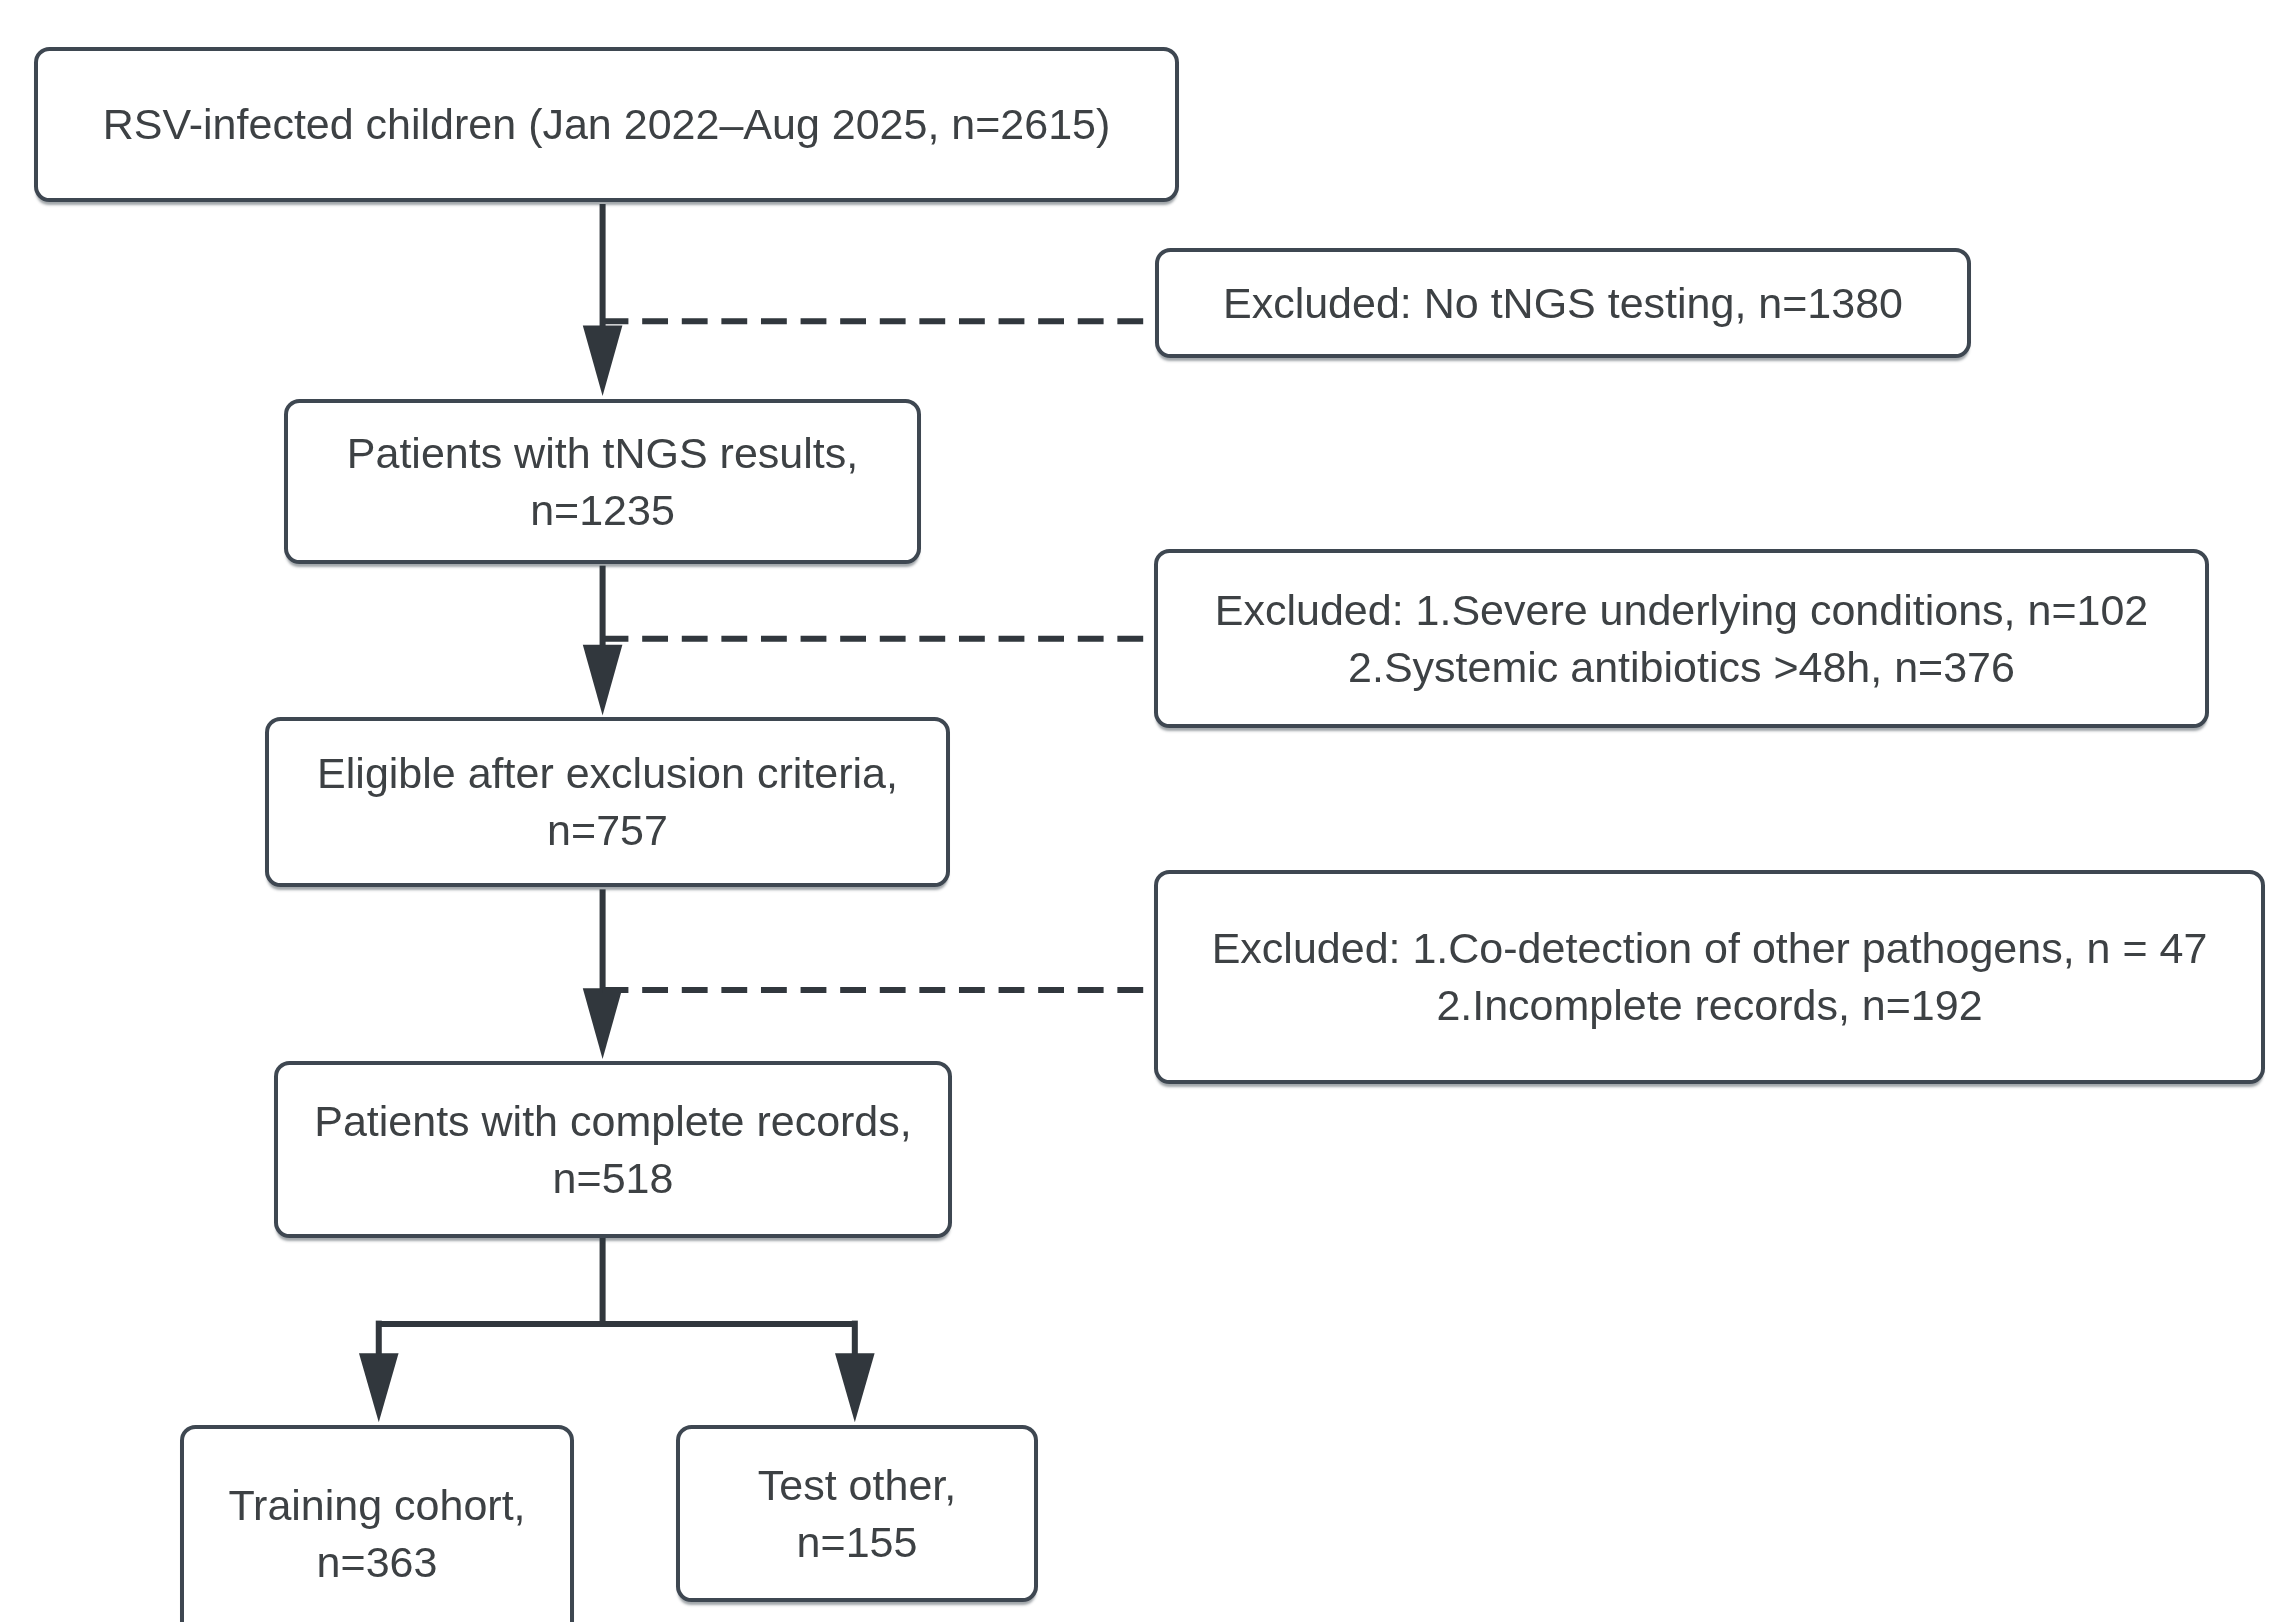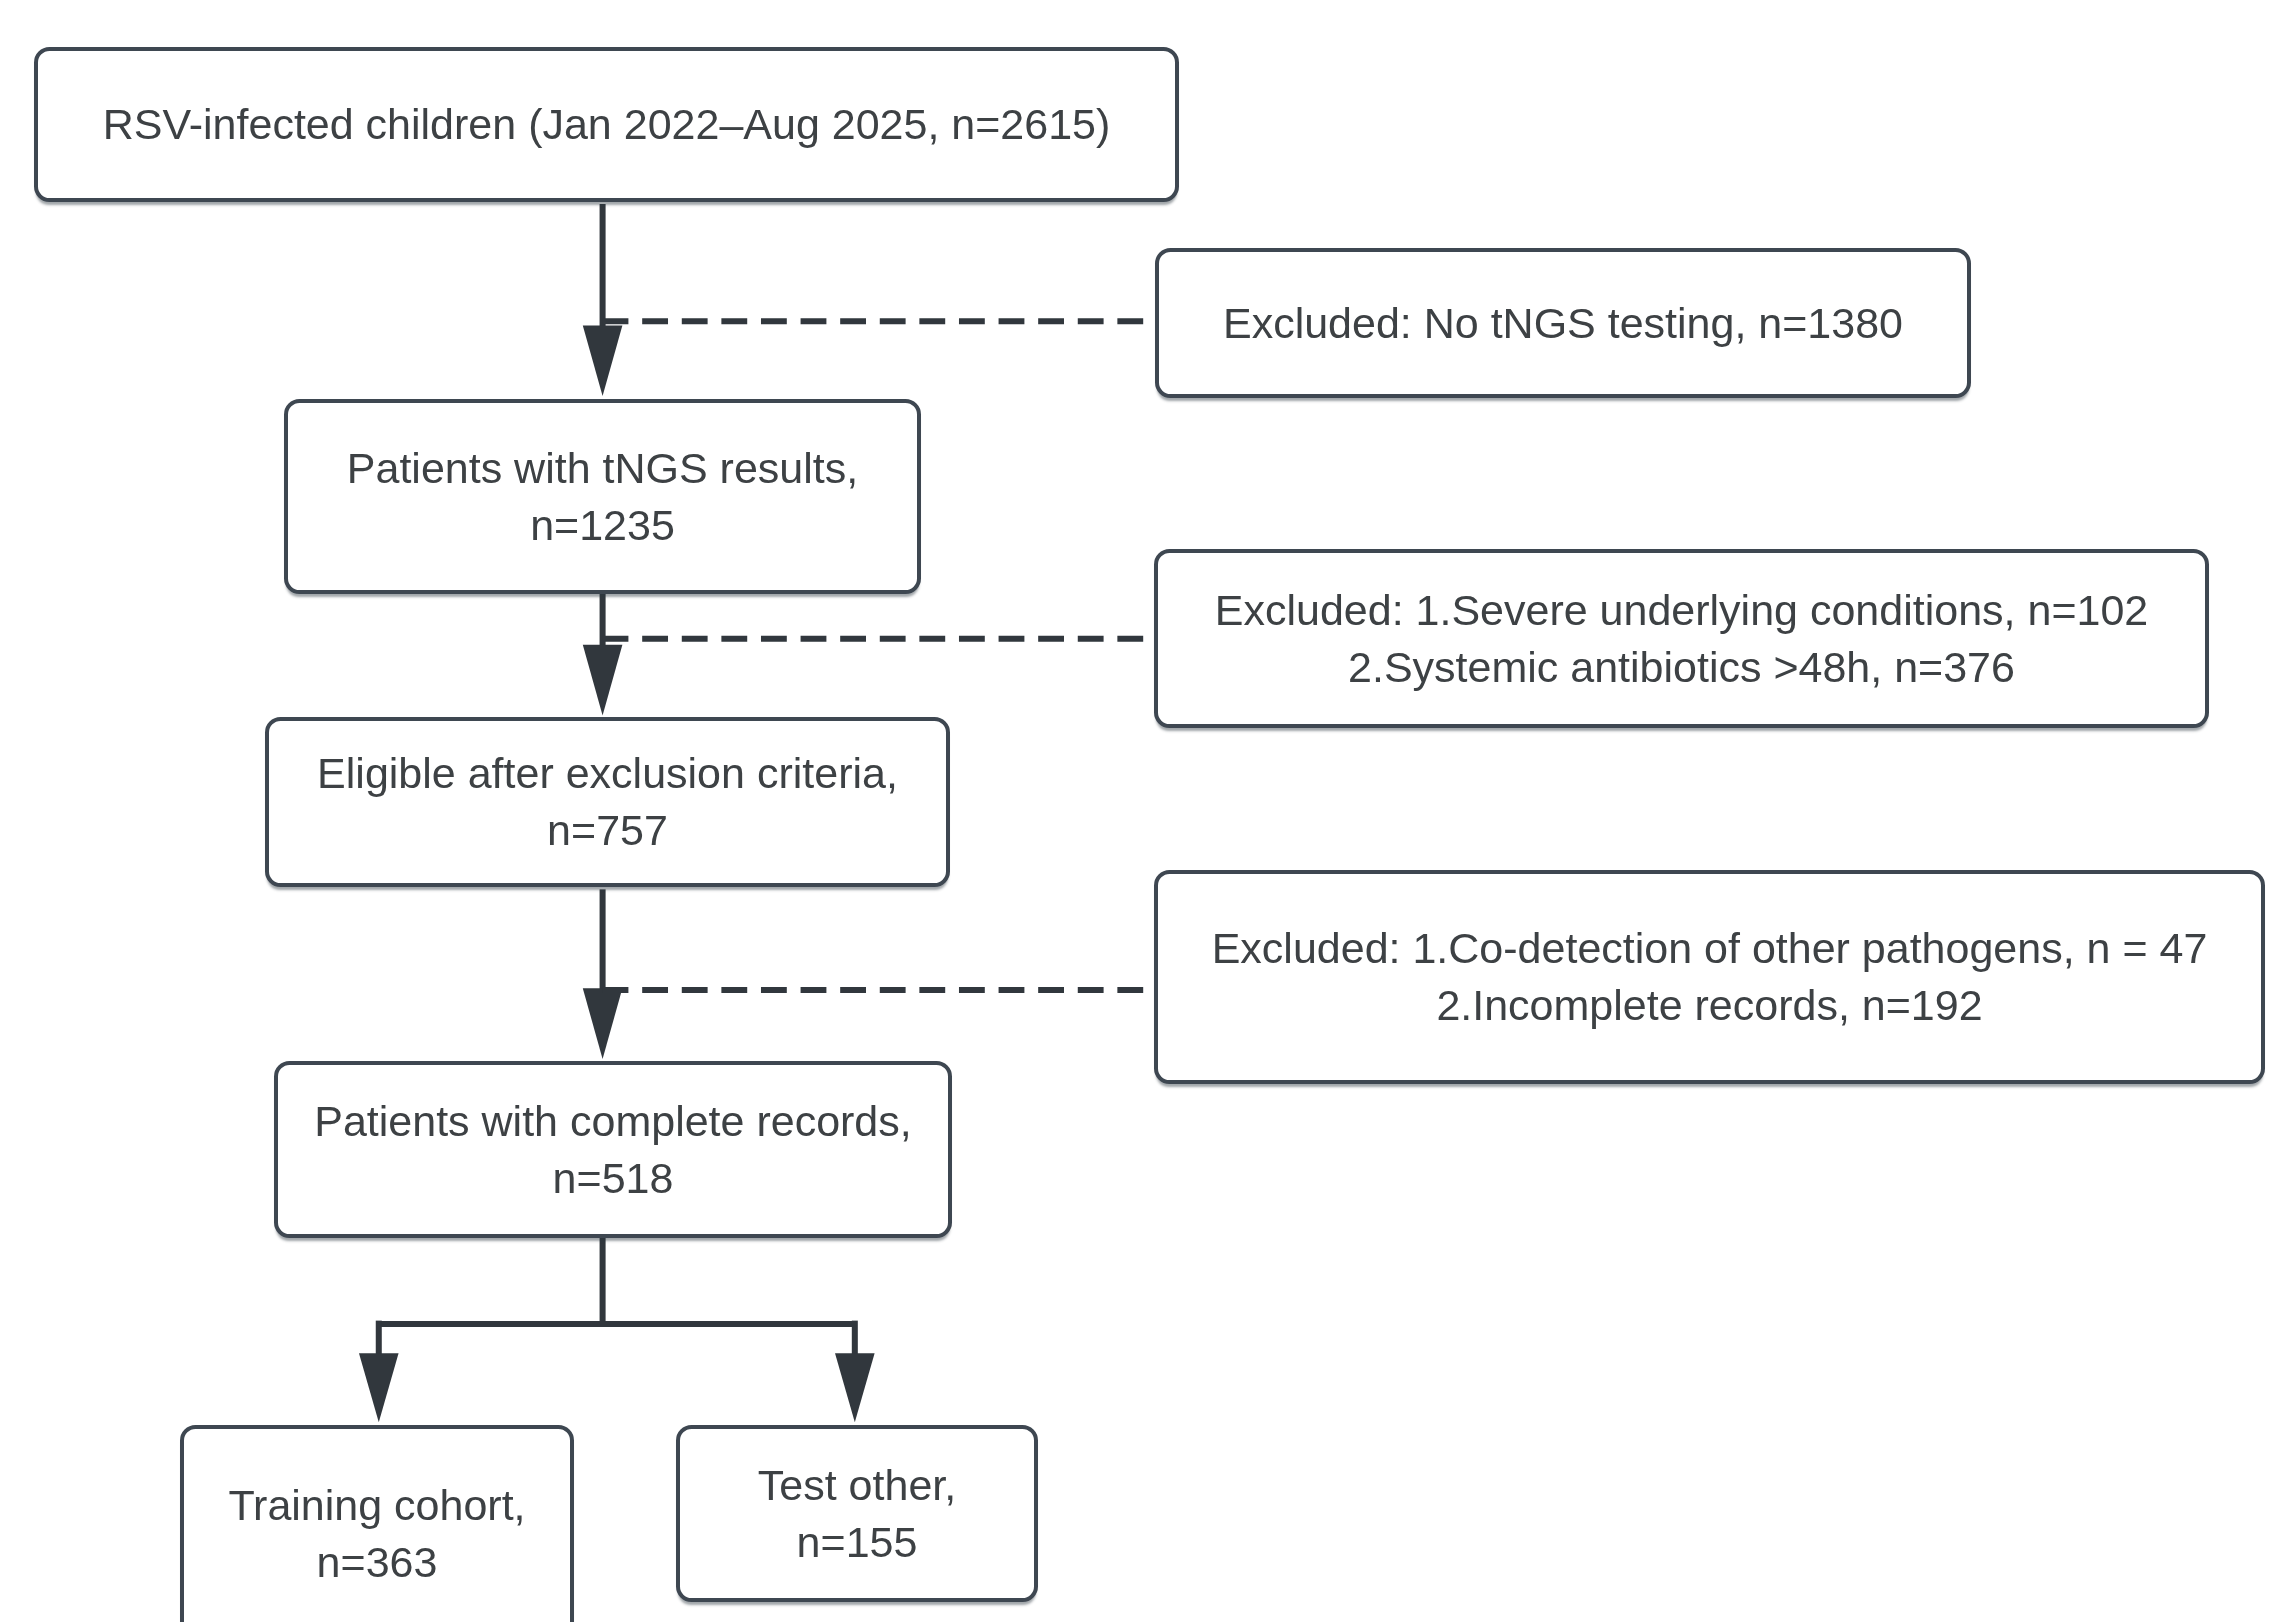--- a/index.html
+++ b/index.html
@@ -56,22 +56,22 @@
     color: var(--text);
     font-size: 43px;
     line-height: 1.32;
     padding: 8.6px 17px;
     box-shadow: 0 5.2px 2.6px -2.6px rgba(45,55,65,0.45);
   }
   .node span { display: block; white-space: nowrap; }
 
   
   #node-initial          { left: 34px;   top: 47px;   width: 1145px; height: 155px; }
-  #node-excluded-no-tngs { left: 1155px; top: 248px;  width: 816px;  height: 150px; }
-  #node-tngs-results     { left: 284px;  top: 399px;  width: 637px;  height: 195px; }
+  #node-excluded-no-tngs { left: 1155px; top: 248px;  width: 816px;  height: 110px; }
+  #node-tngs-results     { left: 284px;  top: 399px;  width: 637px;  height: 165px; }
   #node-excluded-conditions { left: 1154px; top: 549px; width: 1055px; height: 179px; text-align: right; }
   #node-eligible         { left: 265px;  top: 717px;  width: 685px;  height: 170px; }
   #node-excluded-codetection { left: 1154px; top: 870px; width: 1111px; height: 214px; }
   #node-complete-records { left: 274px;  top: 1061px; width: 678px;  height: 177px; }
   #node-training-cohort  { left: 180px;  top: 1425px; width: 394px;  height: 218px; }
   #node-test-cohort      { left: 676px;  top: 1425px; width: 362px;  height: 177px; }
 </style>
 </head>
 <body>
 

